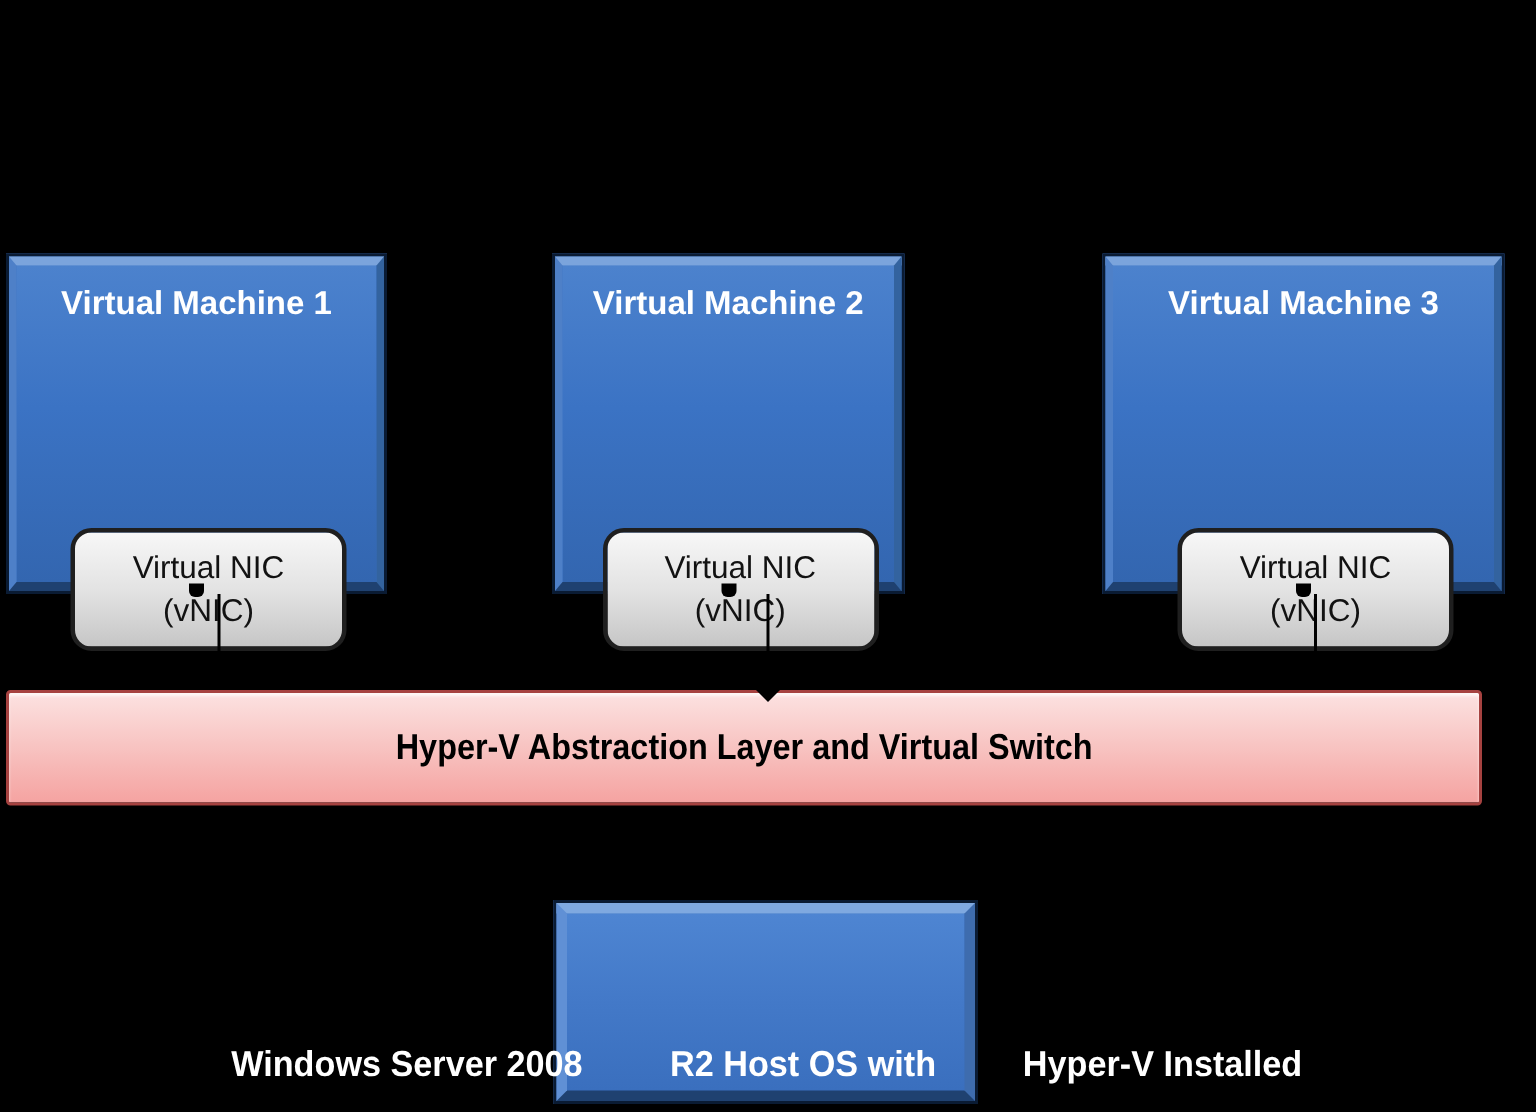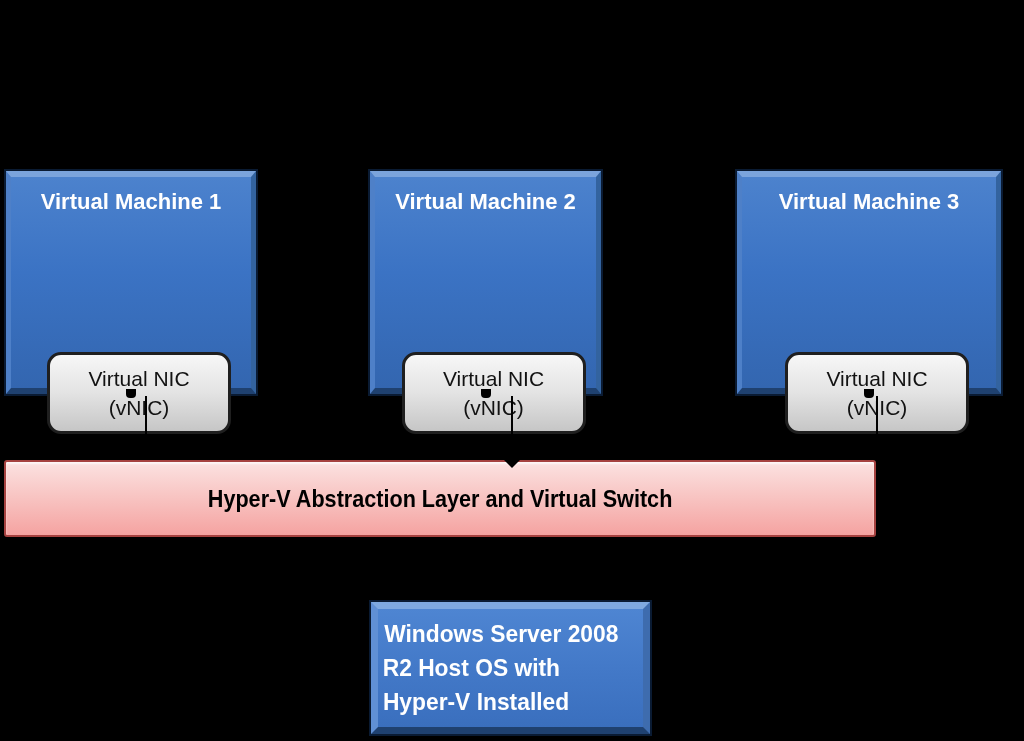--- a/index.html
+++ b/index.html
@@ -92,21 +92,21 @@
     border-left: 9px solid transparent;
     border-right: 9px solid transparent;
     border-top: 9px solid #000000;
   }
 
   
   .switch-bar {
     position: absolute;
     left: 4px;
     top: 460px;
-    width: 872px;
+    width: 984px;
     height: 77px;
     box-sizing: border-box;
     border: 2px solid #a64240;
     border-radius: 3px;
     background: linear-gradient(180deg, #fce2e1 0%, #f8c6c4 45%, #f5a3a1 100%);
     box-shadow: inset 0 2px 2px rgba(255,255,255,0.7);
     display: flex;
     align-items: center;
     justify-content: center;
   }
@@ -132,23 +132,23 @@
     background: #3a6fbe;
   }
   .host-bevel {
     position: absolute;
     inset: 0;
     border-style: solid;
     border-width: 7px;
     border-color: #7fa9e0 #3e6cae #1f4170 #6090d5;
     background: linear-gradient(180deg, #4e85d2 0%, #4379c8 50%, #3a6fbe 100%);
     display: flex;
-    flex-direction: column;
-    align-items: flex-start;
+    align-items: flex-end;
     justify-content: center;
+    gap: 48px;
   }
   .host-line {
     display: inline-block;
     color: #ffffff;
     font-weight: bold;
     font-size: 24px;
     line-height: 34px;
     transform: scaleX(0.95);
     transform-origin: center;
     white-space: nowrap;

